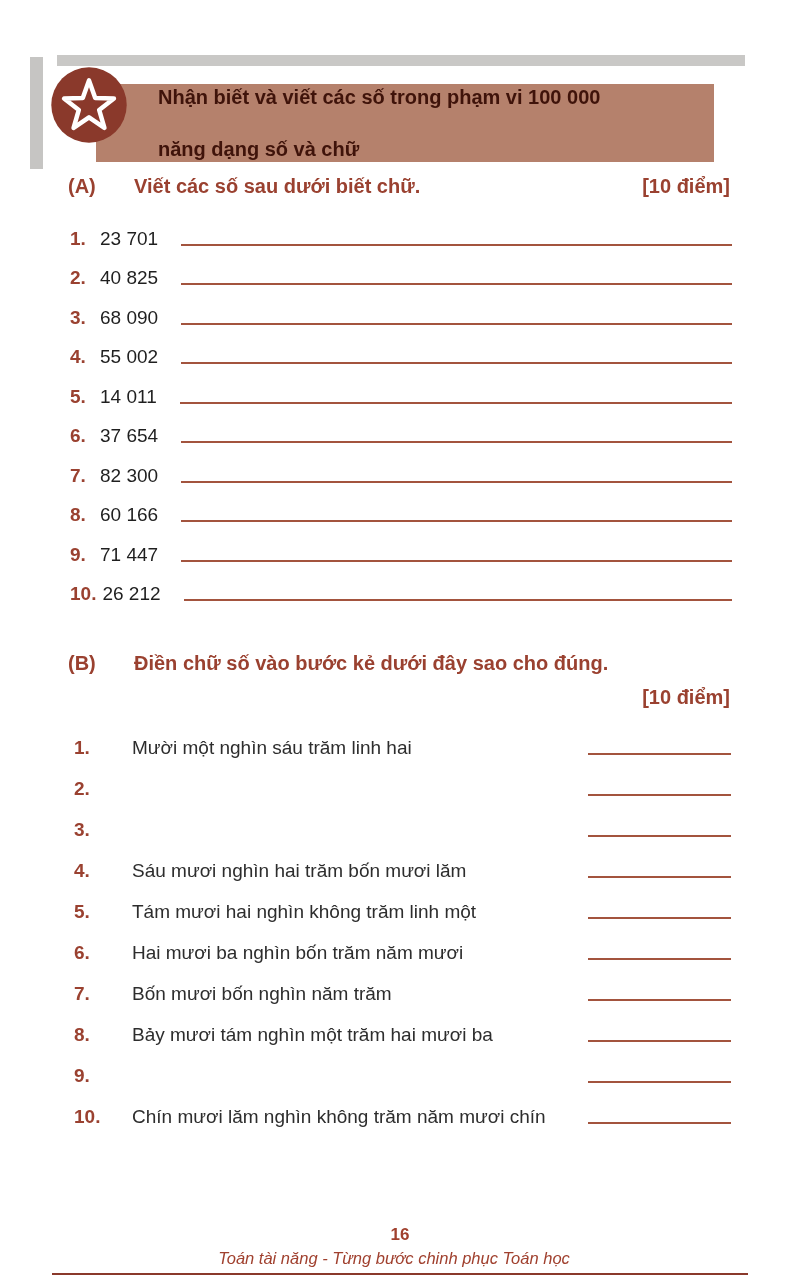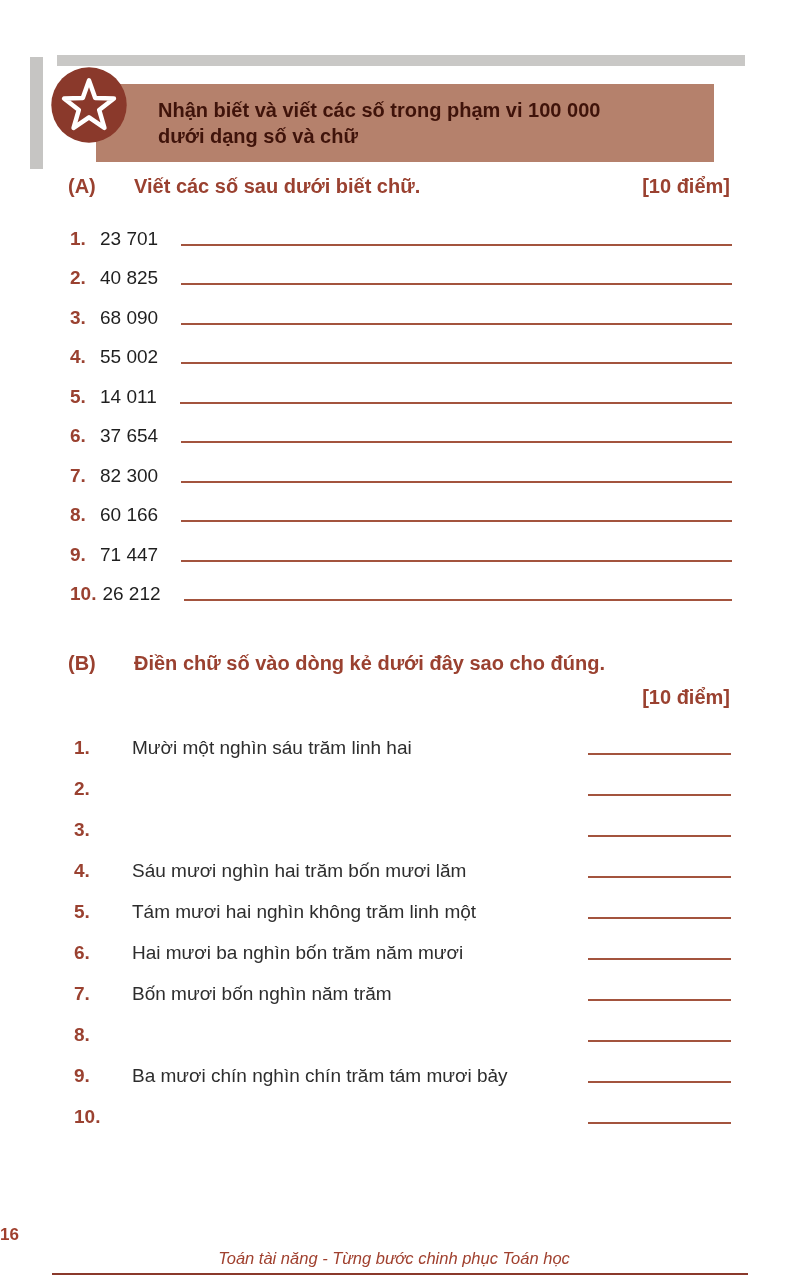--- a/index.html
+++ b/index.html
@@ -11,21 +11,21 @@
     overflow:hidden;
   }
   
   .top-bar{position:absolute;left:57px;top:55px;width:688px;height:11px;background:#c9c8c6;}
   .left-bar{position:absolute;left:30px;top:57px;width:13px;height:112px;background:#c6c5c3;}
 
   
   .banner{
     position:absolute;left:96px;top:84px;width:618px;height:78px;
     background:#b5816c;
-    display:flex;flex-direction:column;justify-content:center;
+    display:flex;flex-direction:column;justify-content:space-between;
     padding-left:62px;box-sizing:border-box;
   }
   .banner .t{
     color:#3f130a;font-weight:bold;font-size:20px;line-height:1.32;
   }
   .star-badge{position:absolute;left:48px;top:64px;width:82px;height:82px;}
 
   
   .sec-head{
     position:absolute;left:68px;right:70px;
@@ -47,35 +47,35 @@
   .row-a .line{flex:1;height:0;border-bottom:2px solid #a3543e;margin-bottom:4px;}
 
   
   .list-b{position:absolute;left:74px;right:69px;top:726px;}
   .row-b{display:flex;align-items:flex-end;height:41px;padding-bottom:8px;box-sizing:border-box;}
   .row-b .num{color:#9a4130;font-weight:bold;font-size:19px;width:58px;flex:none;}
   .row-b .text{color:#2d2d2d;font-size:19px;white-space:nowrap;}
   .row-b .line{width:143px;flex:none;margin-left:auto;height:0;border-bottom:2px solid #a3543e;margin-bottom:4px;}
 
   
-  .page-num{position:absolute;left:0;right:0;top:1225px;color:#a0402e;font-weight:bold;font-size:17px;}
+  .page-num{position:absolute;left:0;right:0;top:1225px;text-align:center;color:#a0402e;font-weight:bold;font-size:17px;}
   .tagline{position:absolute;left:0;right:12px;top:1249px;text-align:center;color:#a0402e;font-style:italic;font-size:16.5px;}
   .bottom-rule{position:absolute;left:52px;right:52px;top:1273px;border-top:2px solid #8a392b;}
 </style>
 </head>
 <body>
 
 <div class="sheet">
 
   <div class="top-bar"></div>
   <div class="left-bar"></div>
 
   <div class="banner">
     <div class="t">Nhận biết và viết các số trong phạm vi 100 000</div>
-    <div class="t">dưới dạng số và chữ</div>
+    <div class="t">năng dạng số và chữ</div>
   </div>
 
   <div class="star-badge">
     <svg viewBox="0 0 100 100" width="82" height="82">
       <circle cx="50" cy="50" r="46" fill="#8a392b"></circle>
       <polygon points="50,20 57.6,41.5 80.4,42.1 62.4,56 68.8,77.9 50,65 31.2,77.9 37.6,56 19.6,42.1 42.4,41.5" fill="#8a392b" stroke="#ffffff" stroke-width="5.5" stroke-linejoin="round"></polygon>
     </svg>
   </div>
 
   <div class="sec-head" style="top:175px;">
@@ -132,21 +132,21 @@
     </div>
     <div class="row-a">
       <span class="num">10.</span>
       <span class="value">26 212</span>
       <span class="line"></span>
     </div>
   </div>
 
   <div class="sec-head" style="top:652px;">
     <span class="lbl">(B)</span>
-    <span class="ttl">Điền chữ số vào dòng kẻ dưới đây sao cho đúng.</span>
+    <span class="ttl">Điền chữ số vào bước kẻ dưới đây sao cho đúng.</span>
   </div>
   <div class="pts-solo">[10 điểm]</div>
 
   <div class="list-b">
     <div class="row-b">
       <span class="num">1.</span>
       <span class="text">Mười một nghìn sáu trăm linh hai</span>
       <span class="line"></span>
     </div>
     <div class="row-b">
@@ -172,29 +172,30 @@
       <span class="text">Hai mươi ba nghìn bốn trăm năm mươi</span>
       <span class="line"></span>
     </div>
     <div class="row-b">
       <span class="num">7.</span>
       <span class="text">Bốn mươi bốn nghìn năm trăm</span>
       <span class="line"></span>
     </div>
     <div class="row-b">
       <span class="num">8.</span>
+      <span class="text">Bảy mươi tám nghìn một trăm hai mươi ba</span>
       <span class="line"></span>
     </div>
     <div class="row-b">
       <span class="num">9.</span>
-      <span class="text">Ba mươi chín nghìn chín trăm tám mươi bảy</span>
       <span class="line"></span>
     </div>
     <div class="row-b">
       <span class="num">10.</span>
+      <span class="text">Chín mươi lăm nghìn không trăm năm mươi chín</span>
       <span class="line"></span>
     </div>
   </div>
 
   <div class="page-num">16</div>
   <div class="tagline">Toán tài năng - Từng bước chinh phục Toán học</div>
   <div class="bottom-rule"></div>
 
 </div>
 

